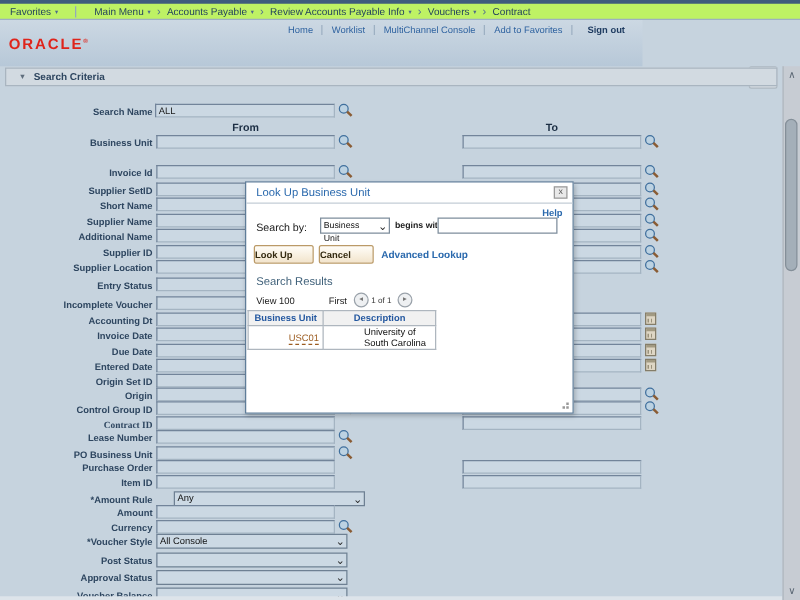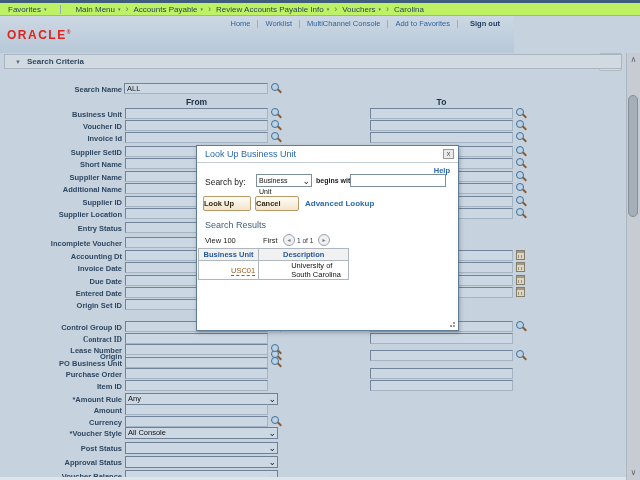--- a/index.html
+++ b/index.html
@@ -125,21 +125,21 @@
           <span>Review Accounts Payable Info</span>
           <span class="bc-tri">▾</span>
         </span>
         <span class="bc-sep">›</span>
         <span class="bc-item">
           <span>Vouchers</span>
           <span class="bc-tri">▾</span>
         </span>
         <span class="bc-sep">›</span>
         <span class="bc-item">
-          <span>Carolina</span>
+          <span>Contract</span>
         </span>
       </div>
   </div>
 
   <div class="header">
     <div class="utilnav" id="utilnav">
         <span class="util-link">Home</span>
         <span class="util-div"></span>
         <span class="util-link">Worklist</span>
         <span class="util-div"></span>
@@ -168,27 +168,20 @@
   <div class="colhead" style="left:370px;top:97px;">To</div>
 
   <div id="form-rows">
       <div class="frow" style="top: 108px;">
         <div class="flabel">Business Unit</div>
         <div class="inp" style="left: 125px; width: 143px;"></div>
         <span class="lens" style="left: 271px;"></span>
         <div class="inp" style="left: 370px; width: 143px;"></div>
         <span class="lens" style="left: 516px;"></span>
       </div>
-      <div class="frow" style="top: 120px;">
-        <div class="flabel">Voucher ID</div>
-        <div class="inp" style="left: 125px; width: 143px;"></div>
-        <span class="lens" style="left: 271px;"></span>
-        <div class="inp" style="left: 370px; width: 143px;"></div>
-        <span class="lens" style="left: 516px;"></span>
-      </div>
       <div class="frow" style="top: 132px;">
         <div class="flabel">Invoice Id</div>
         <div class="inp" style="left: 125px; width: 143px;"></div>
         <span class="lens" style="left: 271px;"></span>
         <div class="inp" style="left: 370px; width: 143px;"></div>
         <span class="lens" style="left: 516px;"></span>
       </div>
       <div class="frow" style="top: 146px;">
         <div class="flabel">Supplier SetID</div>
         <div class="inp" style="left: 125px; width: 143px;"></div>
@@ -264,21 +257,21 @@
         <div class="flabel">Entered Date</div>
         <div class="inp" style="left: 125px; width: 143px;"></div>
         <span class="cal" style="left: 271px;"></span>
         <div class="inp" style="left: 370px; width: 143px;"></div>
         <span class="cal" style="left: 516px;"></span>
       </div>
       <div class="frow" style="top: 299px;">
         <div class="flabel">Origin Set ID</div>
         <div class="inp" style="left: 125px; width: 143px;"></div>
       </div>
-      <div class="frow" style="top: 310px; margin-top: 40px;">
+      <div class="frow" style="top: 310px;">
         <div class="flabel">Origin</div>
         <div class="inp" style="left: 125px; width: 143px;"></div>
         <span class="lens" style="left: 271px;"></span>
         <div class="inp" style="left: 370px; width: 143px;"></div>
         <span class="lens" style="left: 516px;"></span>
       </div>
       <div class="frow" style="top: 321px;">
         <div class="flabel">Control Group ID</div>
         <div class="inp" style="left: 125px; width: 143px;"></div>
         <span class="lens" style="left: 271px;"></span>
@@ -305,21 +298,21 @@
         <div class="inp" style="left: 125px; width: 143px;"></div>
         <div class="inp" style="left: 370px; width: 143px;"></div>
       </div>
       <div class="frow" style="top: 380px;">
         <div class="flabel">Item ID</div>
         <div class="inp" style="left: 125px; width: 143px;"></div>
         <div class="inp" style="left: 370px; width: 143px;"></div>
       </div>
       <div class="frow" style="top: 393px;">
         <div class="flabel">*Amount Rule</div>
-        <div class="selbox" style="left: 125px;"><span>Any</span><span class="chev">⌄</span></div>
+        <div class="selbox" style="left: 139px;"><span>Any</span><span class="chev">⌄</span></div>
       </div>
       <div class="frow" style="top: 404px;">
         <div class="flabel">Amount</div>
         <div class="inp" style="left: 125px; width: 143px;"></div>
       </div>
       <div class="frow" style="top: 416px;">
         <div class="flabel">Currency</div>
         <div class="inp" style="left: 125px; width: 143px;"></div>
         <span class="lens" style="left: 271px;"></span>
       </div>

